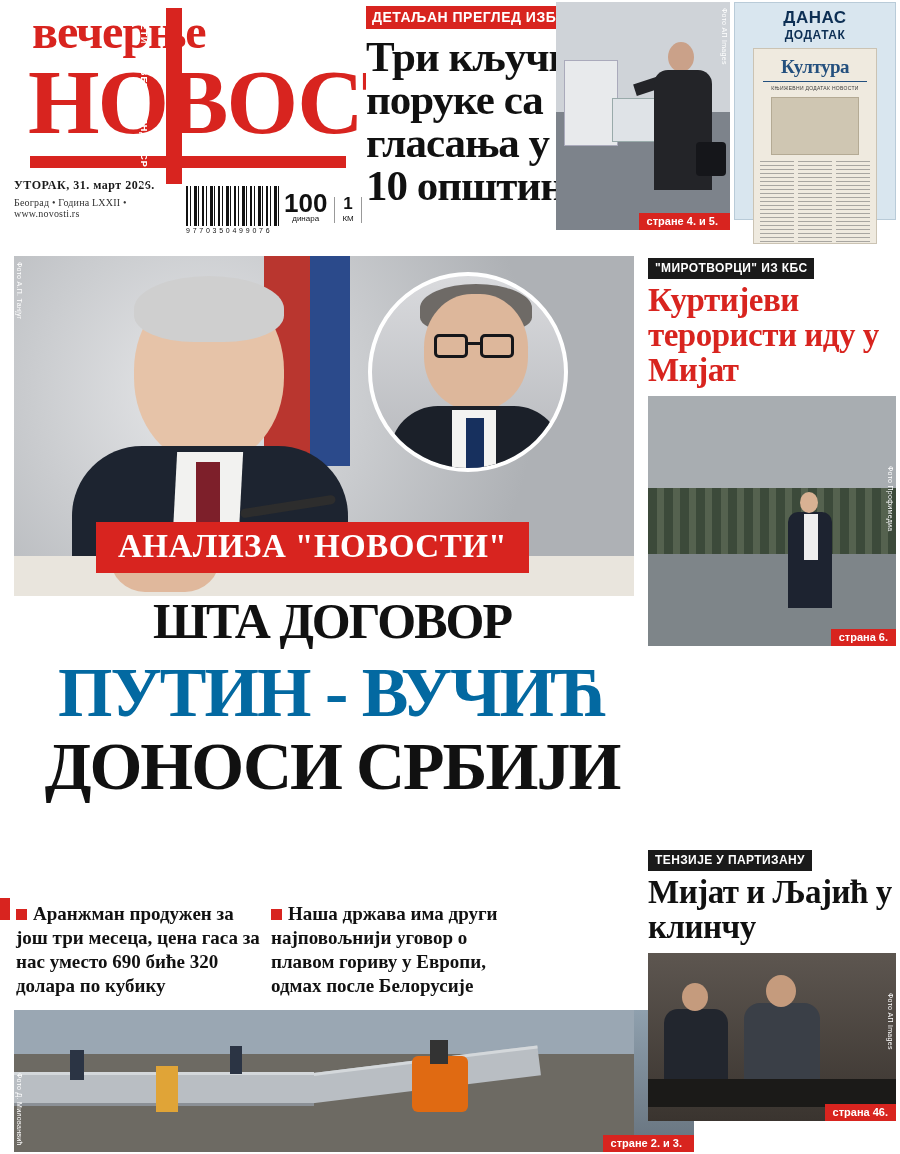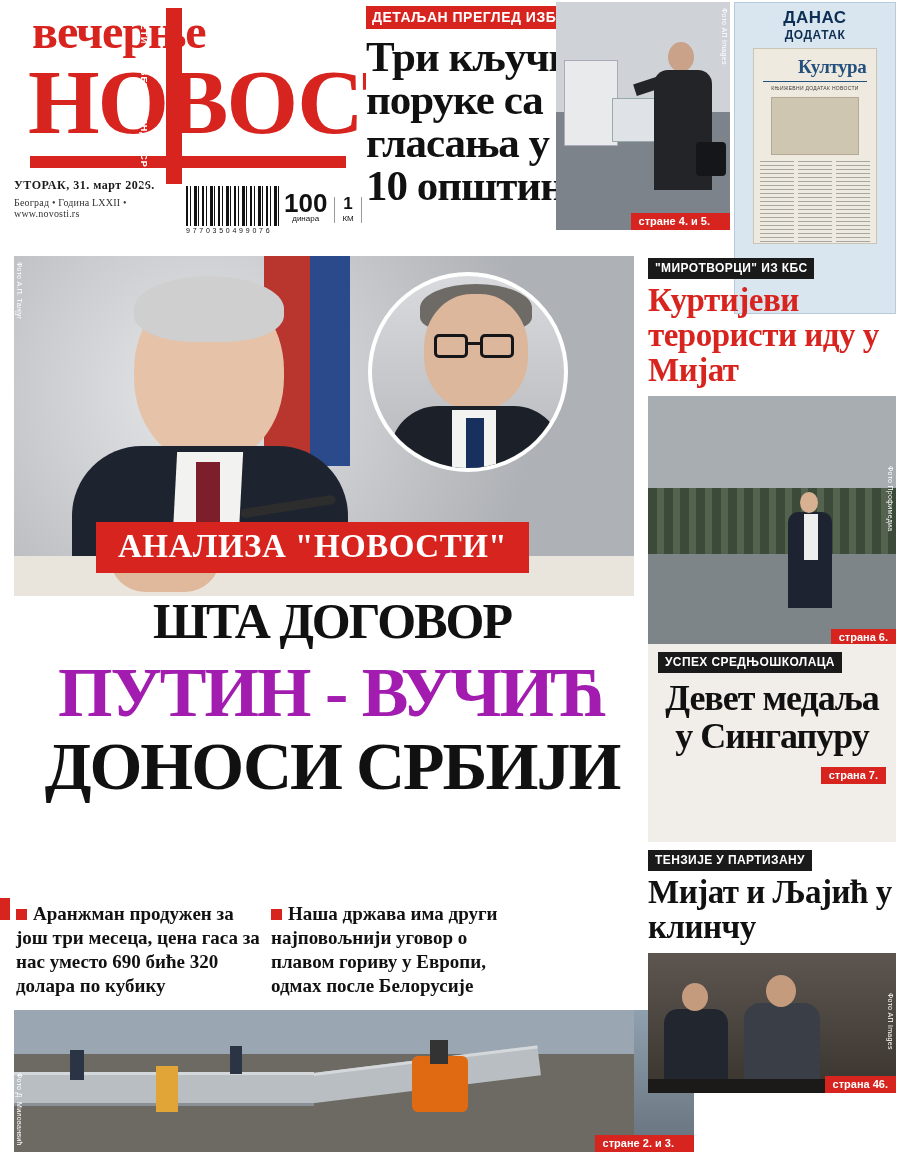--- a/index.html
+++ b/index.html
@@ -116,35 +116,35 @@
   .tp-person-body { position:absolute; left:98px; top:68px; width:58px; height:120px; background:#232428; border-radius:14px 14px 0 0;}
   .tp-arm { position:absolute; left:78px; top:76px; width:40px; height:12px; background:#232428; transform: rotate(-18deg);}
   .tp-bag { position:absolute; left:140px; top:140px; width:30px; height:34px; background:#15161a; border-radius:4px;}
   .photo-credit {
     position:absolute; font-size:7px; color:#fff; letter-spacing:.3px;
     writing-mode: vertical-rl; text-orientation: mixed;
   }
   .pages-tag {
     position: absolute; right: 0; bottom: 0;
     background: #d8241f; color: #fff; font-size: 11px; font-weight: bold;
-    padding: 2px 20px 3px 8px;
+    padding: 2px 12px 3px 8px;
   }
 
   
   .danas {
-    position: absolute; left: 734px; top: 2px; width: 162px; height: 312px;
+    position: absolute; left: 734px; top: 2px; width: 162px; height: 218px;
     background: #d9e6ef; border: 1px solid #b9cbd8;
   }
   .danas-title { text-align:center; color:#0d2f54; font-weight:bold; font-size:17px; margin-top:5px; letter-spacing:.5px;}
   .danas-sub { text-align:center; color:#0d2f54; font-weight:bold; font-size:12px; letter-spacing:.5px;}
   .danas-paper {
     margin: 6px auto 0 auto; width: 124px; height: 196px;
     background: #efeadf; border: 1px solid #cbc3b3; position: relative; overflow: hidden;
   }
-  .dp-head { font-family:"Liberation Serif",serif; font-weight:bold; font-size:19px; color:#24507e; margin-top:7px; letter-spacing:-.5px;padding-left:44px;}
+  .dp-head { text-align:center; font-family:"Liberation Serif",serif; font-weight:bold; font-size:19px; color:#24507e; margin-top:7px; letter-spacing:-.5px;}
   .dp-rule { width:104px; height:1px; background:#24507e; margin:3px auto;}
   .dp-sub { text-align:center; font-size:5px; color:#3a3a3a; letter-spacing:.3px;}
   .dp-img { margin:6px auto 0 auto; width:88px; height:58px; background:#cfc6b2; border:1px solid #b4aa94;}
   .dp-cols { display:flex; gap:4px; margin:6px 6px 0 6px;}
   .dp-col { flex:1; height:96px;
     background: repeating-linear-gradient(180deg,#6e6e6e 0 1px, transparent 1px 4px);
     opacity:.55;}
 
   
   .main-photo {
@@ -184,21 +184,21 @@
     font-family: "Liberation Serif", serif; font-weight: bold;
     font-size: 33px; line-height: 33px; padding: 8px 22px 10px 22px;
     letter-spacing: .5px;
   }
   .bigheads {
     position: absolute; left: 18px; top: 586px; width: 628px;
     font-family: "Liberation Serif", serif; font-weight: bold;
     text-align: center; letter-spacing: -2px;
   }
   .bh1 { font-size: 50px; line-height: 70px; color: #111; }
-  .bh2 { font-size: 70px; line-height: 74px; color: #a21caf; }
+  .bh2 { font-size: 70px; line-height: 74px; color: #0369a1; }
   .bh3 { font-size: 68px; line-height: 72px; color: #111; }
 
   .bullets {
     position: absolute; left: 16px; top: 902px; width: 520px;
     display: flex; gap: 7px;
   }
   .bcol { width: 248px; }
   .bcol p {
     font-family: "Liberation Serif", serif;
     font-size: 19px; line-height: 24px; color: #111; font-weight: bold;
@@ -253,21 +253,21 @@
      background: repeating-linear-gradient(90deg,#3c4a3a 0 9px, #55624f 9px 16px);}
   .s1-man-head { position:absolute; left:152px; top:96px; width:18px; height:21px; border-radius:50%; background:#d8b193;}
   .s1-man-body { position:absolute; left:140px; top:116px; width:44px; height:96px; background:#1d2330; border-radius:10px 10px 0 0;}
   .s1-man-shirt { position:absolute; left:156px; top:118px; width:14px; height:46px; background:#eee;}
 
   .story2 { top: 644px; height: 198px; background: #f1eee9; padding: 8px 10px 10px 10px; }
   .s2-head { font-family:"Liberation Serif",serif; font-weight:bold; font-size:36px; line-height:38px; color:#111; text-align:center; margin-top:6px; letter-spacing:-1px;}
 
   .story3 { top: 850px; height: 302px; }
   .s3-photo {
-    position: relative; margin-top: 8px; width: 248px; height: 140px;
+    position: relative; margin-top: 8px; width: 248px; height: 168px;
     background: linear-gradient(180deg,#5d5650 0%, #3a342f 100%); overflow: hidden;
   }
   .s3-h1 { position:absolute; left:34px; top:30px; width:26px; height:28px; border-radius:50%; background:#c59b7d;}
   .s3-b1 { position:absolute; left:16px; top:56px; width:64px; height:98px; background:#22262e; border-radius:14px 14px 0 0;}
   .s3-h2 { position:absolute; left:118px; top:22px; width:30px; height:32px; border-radius:50%; background:#c59b7d;}
   .s3-b2 { position:absolute; left:96px; top:50px; width:76px; height:104px; background:#3a3f47; border-radius:16px 16px 0 0;}
   .s3-desk { position:absolute; left:0; top:126px; width:248px; height:28px; background:#1b1a18;}
 
   .rc-pages {
     display: inline-block; background: #d8241f; color: #fff;
@@ -427,27 +427,20 @@
       <div class="s1-floor"></div>
       <div class="s1-troops"></div>
       <div class="s1-man-body"></div>
       <div class="s1-man-shirt"></div>
       <div class="s1-man-head"></div>
       <div class="photo-credit" style="right:2px; top:70px;">Фото Профимедиа</div>
       <div class="rc-pages pages-abs">страна 6.</div>
     </div>
   </div>
 
-  <div class="rc story2">
-    <div class="kicker-black">УСПЕХ СРЕДЊОШКОЛАЦА</div>
-    <div class="s2-head">Девет медаља у Сингапуру</div>
-    <div style="text-align:right; margin-top:10px;">
-      <span class="rc-pages">страна 7.</span>
-    </div>
-  </div>
 
   <div class="rc story3">
     <div class="kicker-black">ТЕНЗИЈЕ У ПАРТИЗАНУ</div>
     <div class="rc-head">Мијат и Љајић у клинчу</div>
     <div class="s3-photo right-of-photo">
       <div class="s3-b2"></div>
       <div class="s3-h2"></div>
       <div class="s3-b1"></div>
       <div class="s3-h1"></div>
       <div class="s3-desk"></div>

